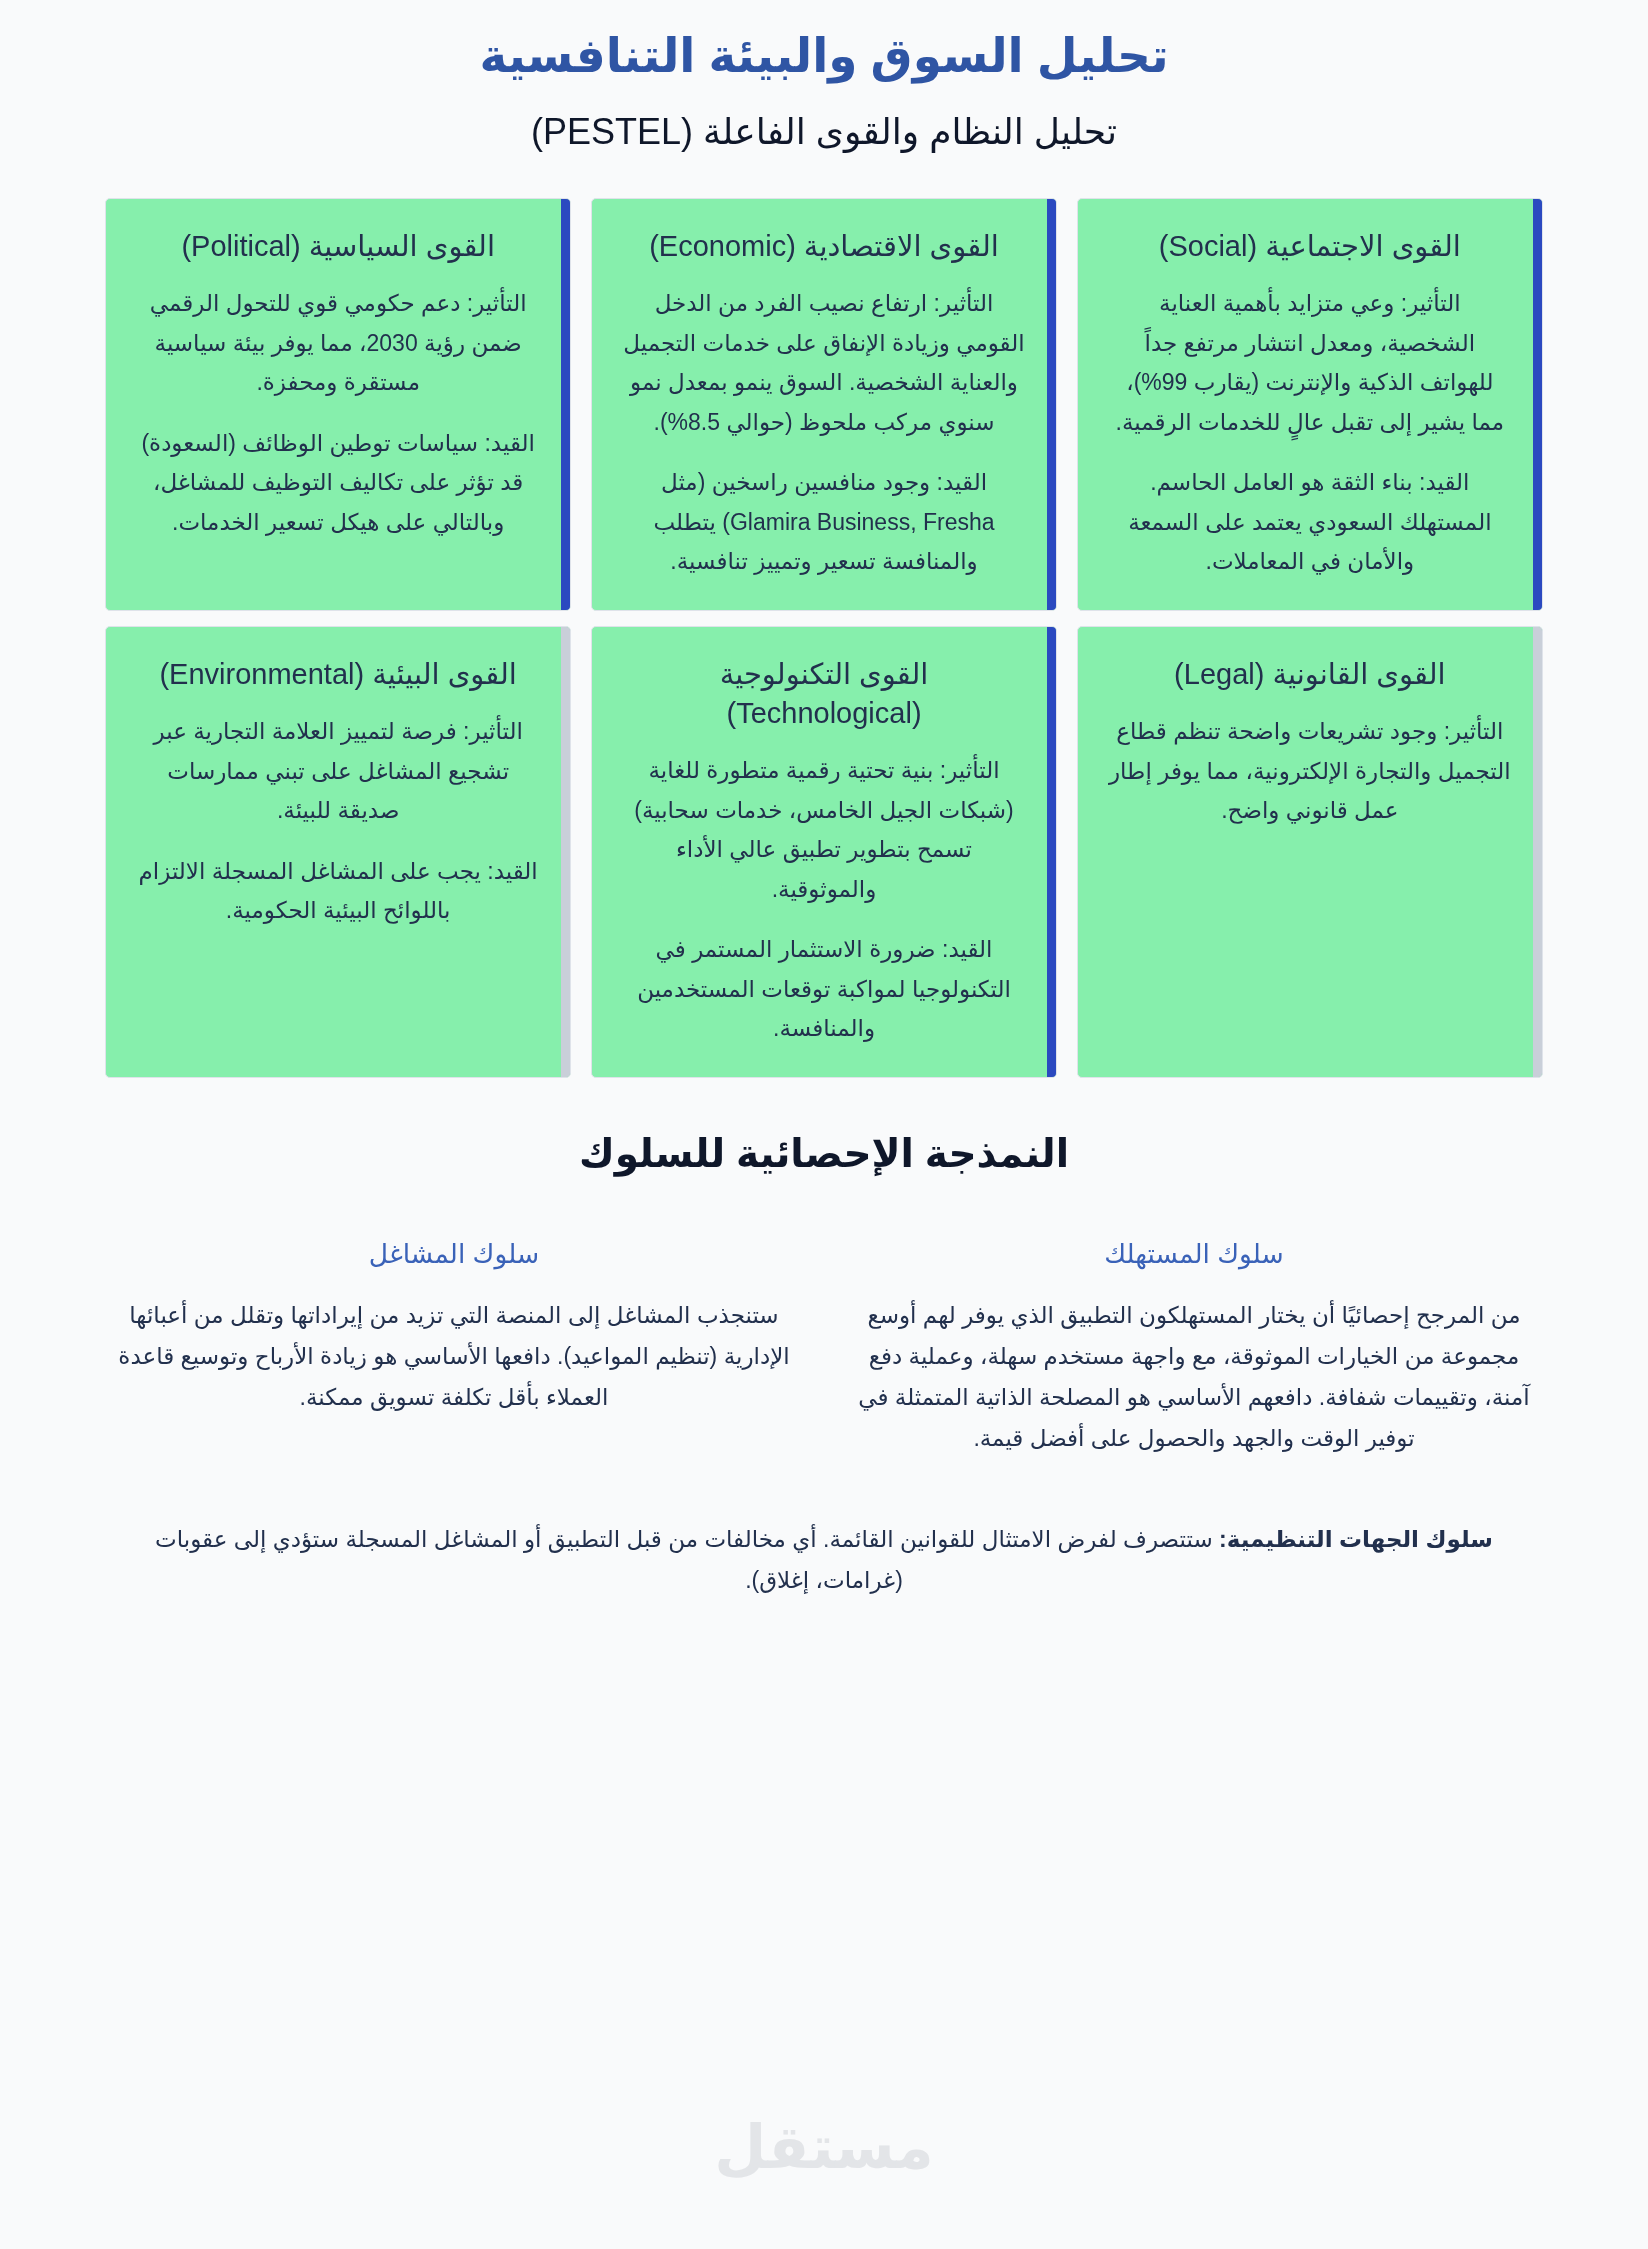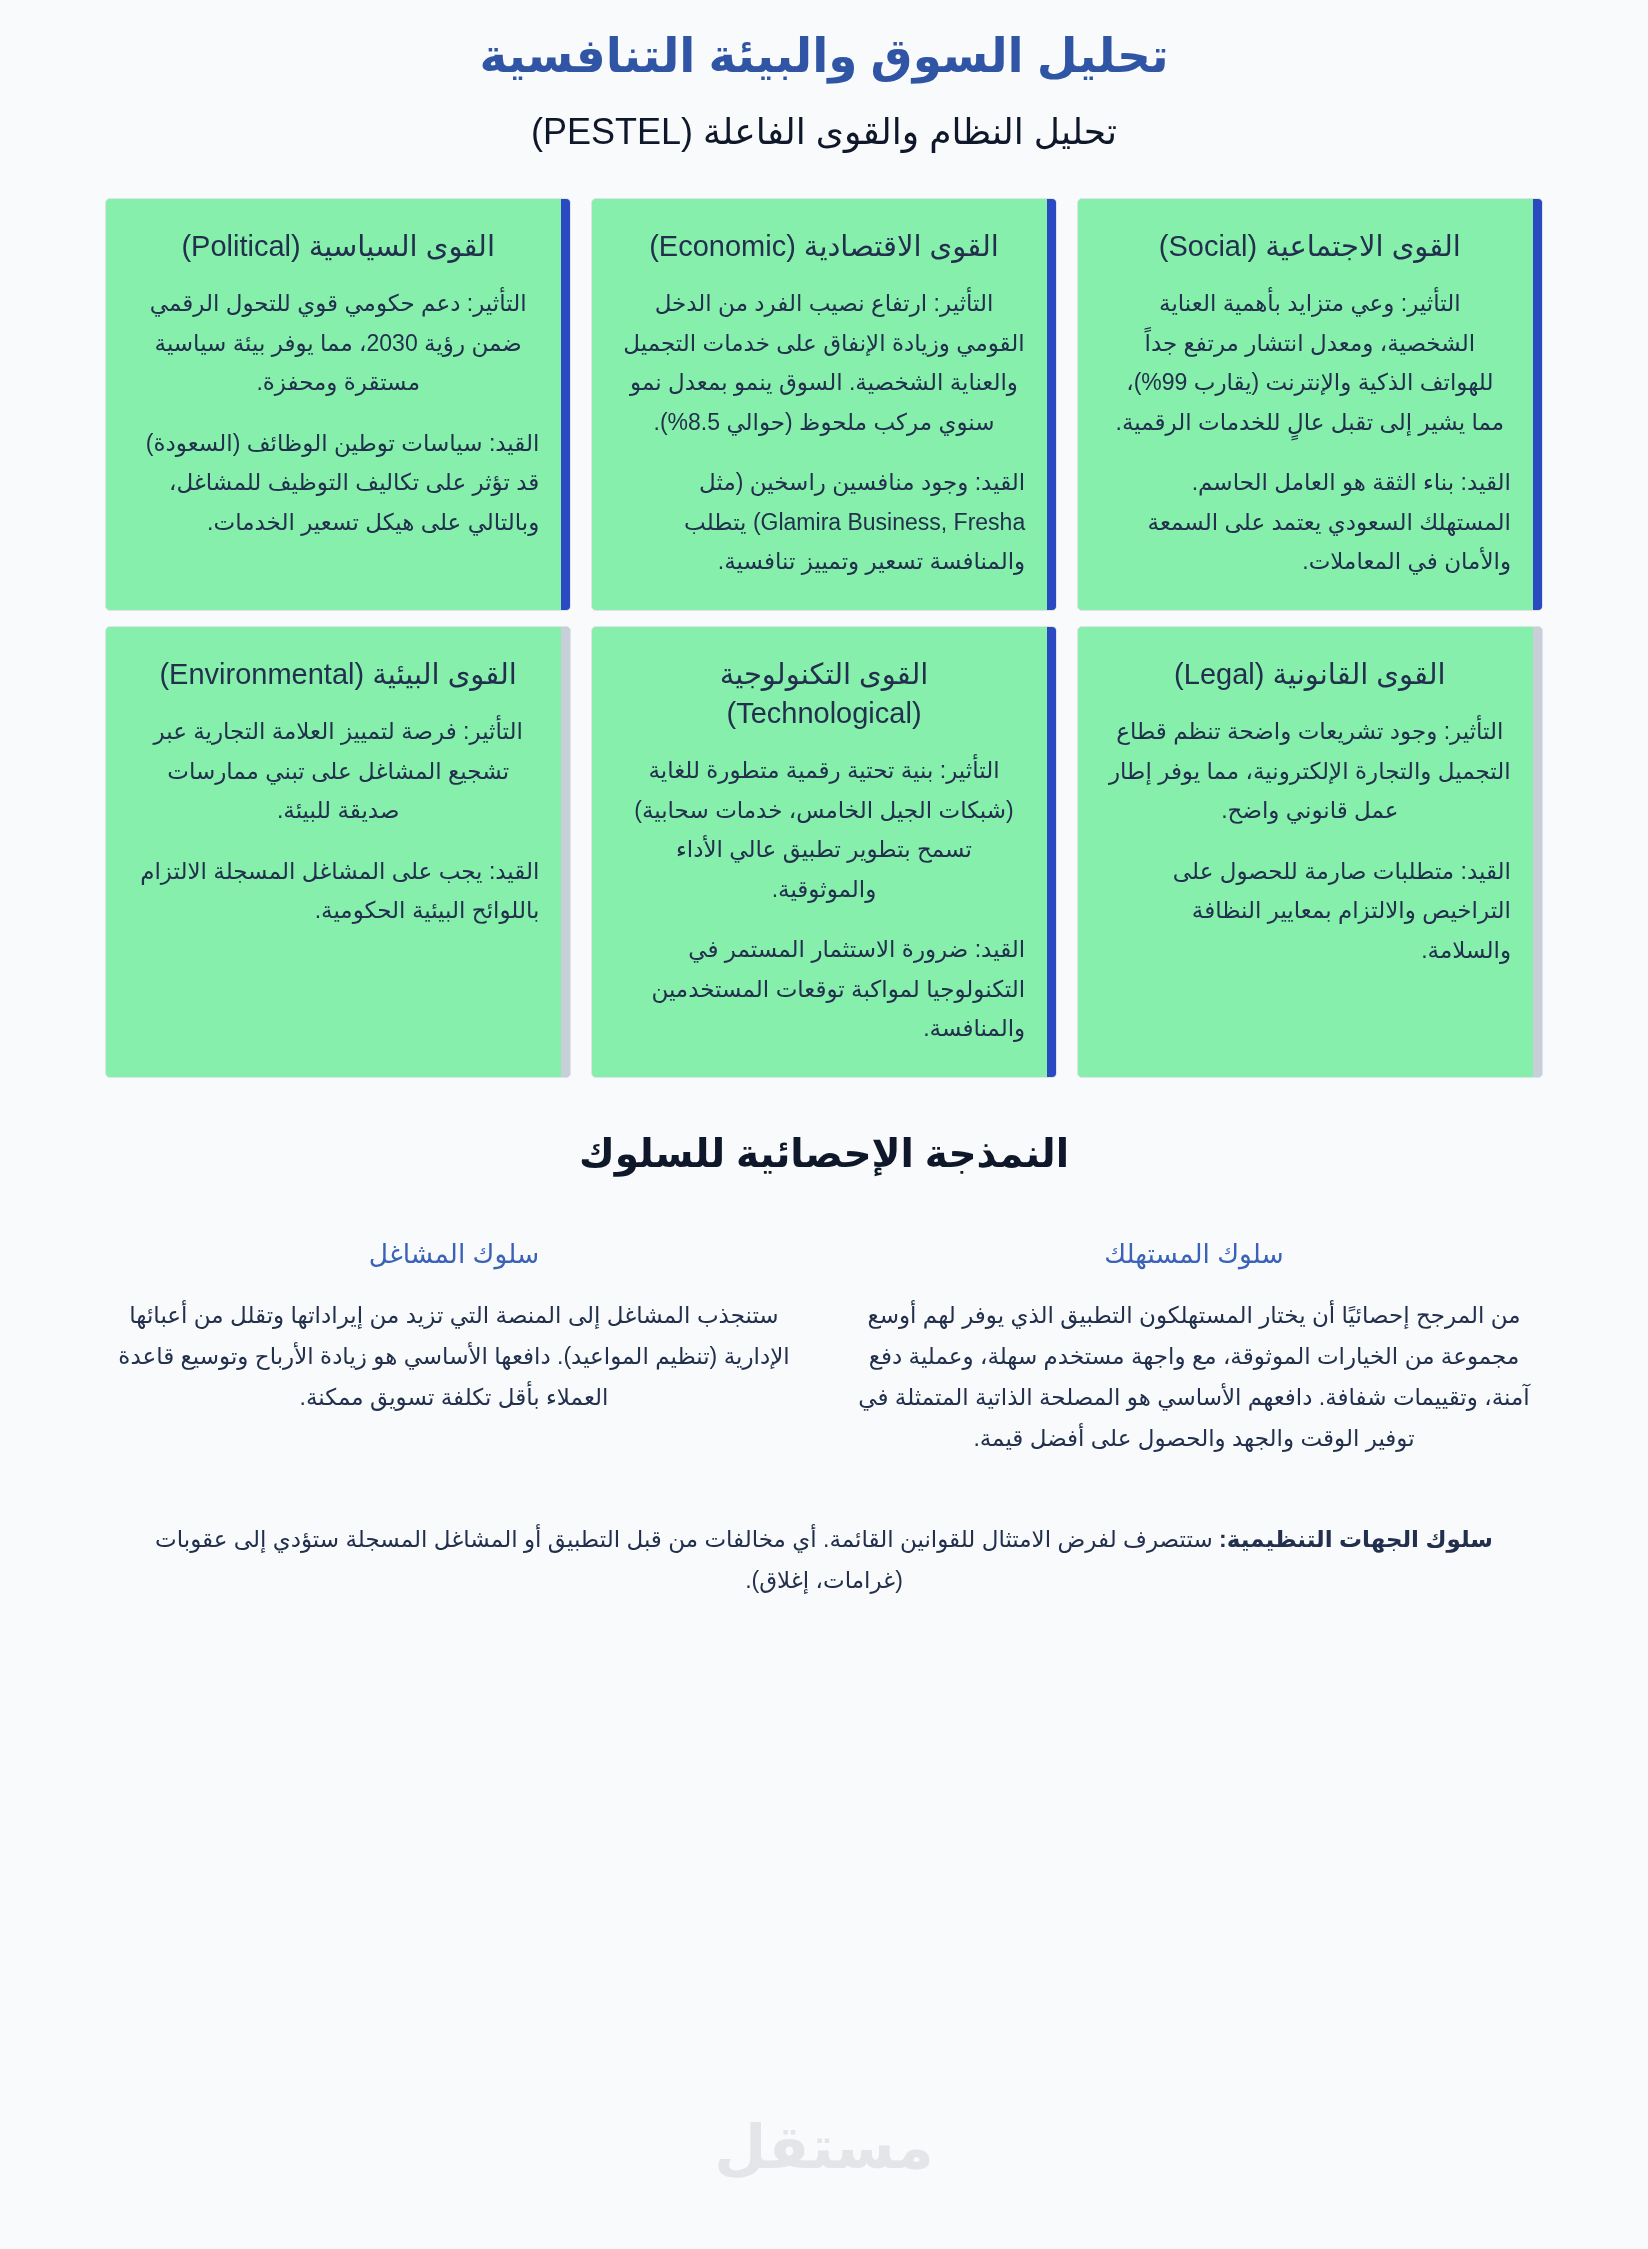--- a/index.html
+++ b/index.html
@@ -67,21 +67,21 @@
     line-height: 1.34;
     margin: 4.2px 0 18px 0;
   }
   .force-para {
     text-align: center;
     color: #22304d;
     font-size: 23px;
     line-height: 1.72;
     margin: 0 0 21px 0;
   }
-  .force-para:last-child { margin-bottom: 0; text-align: right; }
+  .force-para:last-child { margin-bottom: 0; }
 
   
   .section-title {
     text-align: center;
     color: #0f172a;
     font-size: 39px;
     font-weight: 700;
     margin: 53px 0 0 0;
   }
   .behavior-grid {
@@ -161,21 +161,20 @@
       <span class="accent"></span>
       <h3 class="force-title">القوى السياسية (Political)</h3>
       <p class="force-para">التأثير: دعم حكومي قوي للتحول الرقمي ضمن رؤية 2030، مما يوفر بيئة سياسية مستقرة ومحفزة.</p>
       <p class="force-para">القيد: سياسات توطين الوظائف (السعودة) قد تؤثر على تكاليف التوظيف للمشاغل، وبالتالي على هيكل تسعير الخدمات.</p>
     </div>
 
     <div class="force-card muted-accent">
       <span class="accent"></span>
       <h3 class="force-title">القوى القانونية (Legal)</h3>
       <p class="force-para">التأثير: وجود تشريعات واضحة تنظم قطاع التجميل والتجارة الإلكترونية، مما يوفر إطار عمل قانوني واضح.</p>
-      <p class="force-para">القيد: متطلبات صارمة للحصول على التراخيص والالتزام بمعايير النظافة والسلامة.</p>
     </div>
 
     <div class="force-card">
       <span class="accent"></span>
       <h3 class="force-title">القوى التكنولوجية (Technological)</h3>
       <p class="force-para">التأثير: بنية تحتية رقمية متطورة للغاية (شبكات الجيل الخامس، خدمات سحابية) تسمح بتطوير تطبيق عالي الأداء والموثوقية.</p>
       <p class="force-para">القيد: ضرورة الاستثمار المستمر في التكنولوجيا لمواكبة توقعات المستخدمين والمنافسة.</p>
     </div>
 
     <div class="force-card muted-accent">

